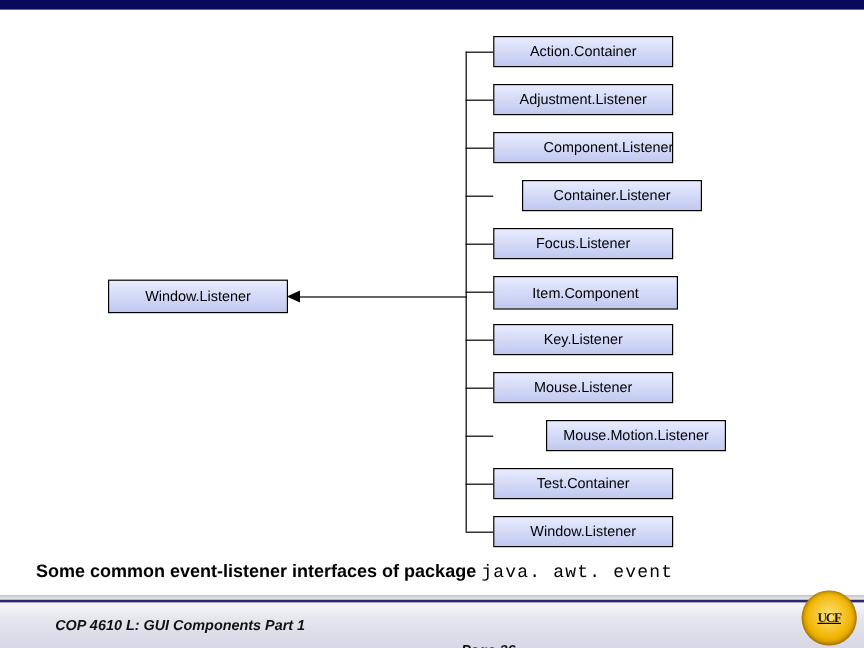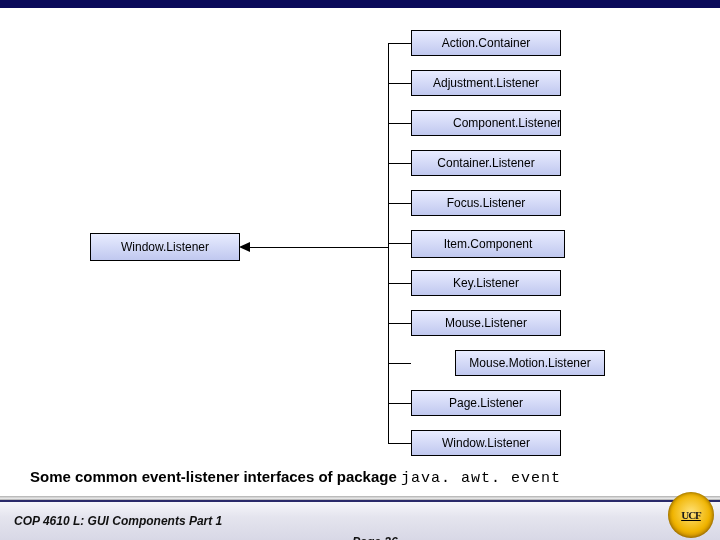--- a/index.html
+++ b/index.html
@@ -40,21 +40,21 @@
     top: 225px;
     width: 150px;
     height: 28px;
   }
   .col-right .box {
     left: 411px;
   }
   .b0 { top: 22px; }
   .b1 { top: 62px; }
   .b2 { top: 102px; padding-left: 42px; }
-  .b3 { top: 142px; }
+  .b3 { top: 142px; margin-left: 24px; }
   .b4 { top: 182px; }
   .b5 { top: 222px; width: 154px; height: 28px; left: 409px; }
   .b6 { top: 262px; }
   .b7 { top: 302px; }
   .b8 { top: 342px; margin-left: 44px; }
   .b9 { top: 382px; }
   .b10{ top: 422px; }
   .bus {
     position: absolute;
     left: 388px;
@@ -132,21 +132,21 @@
     border-bottom: 1px solid #bbb;
   }
   .footer .cell {
     font-size: 12px;
     font-style: italic;
     font-weight: bold;
     color: #111;
     padding: 0 14px;
     white-space: nowrap;
   }
-  .footer .course { flex: 0 0 300px; }
+  .footer .course { flex: 0 0 300px; margin-left: 32px; }
   .footer .page   { flex: 0 0 150px; text-align: center; margin-top: 41px; }
   .footer .author { flex: 0 0 200px; }
   .logo {
     position: absolute;
     right: 6px;
     bottom: 2px;
     width: 46px; height: 46px;
   }
   .logo .disc {
     width: 46px; height: 46px;
@@ -194,21 +194,21 @@
     <div class="col-right">
       <div class="box b0">Action.Container</div>
       <div class="box b1">Adjustment.Listener</div>
       <div class="box b2">Component.Listener</div>
       <div class="box b3">Container.Listener</div>
       <div class="box b4">Focus.Listener</div>
       <div class="box b5">Item.Component</div>
       <div class="box b6">Key.Listener</div>
       <div class="box b7">Mouse.Listener</div>
       <div class="box b8">Mouse.Motion.Listener</div>
-      <div class="box b9">Page.Listener</div>
+      <div class="box b9">Test.Container</div>
       <div class="box b10">Window.Listener</div>
     </div>
   </div>
 
   <div class="caption">
     <span>Some common event-listener interfaces of package </span><span class="pkg">java. awt. event</span>
   </div>
 
   <div class="footer">
     <div class="footer-sep"></div>

